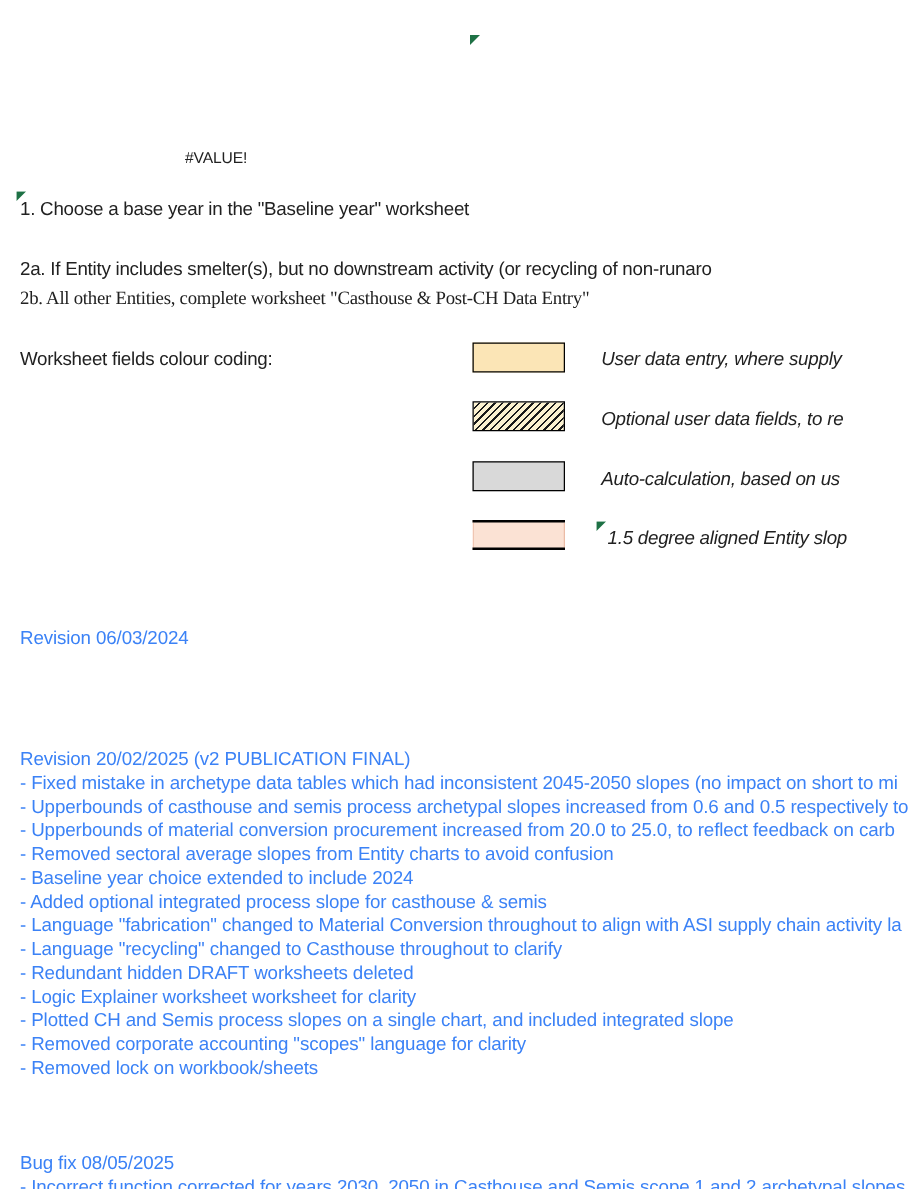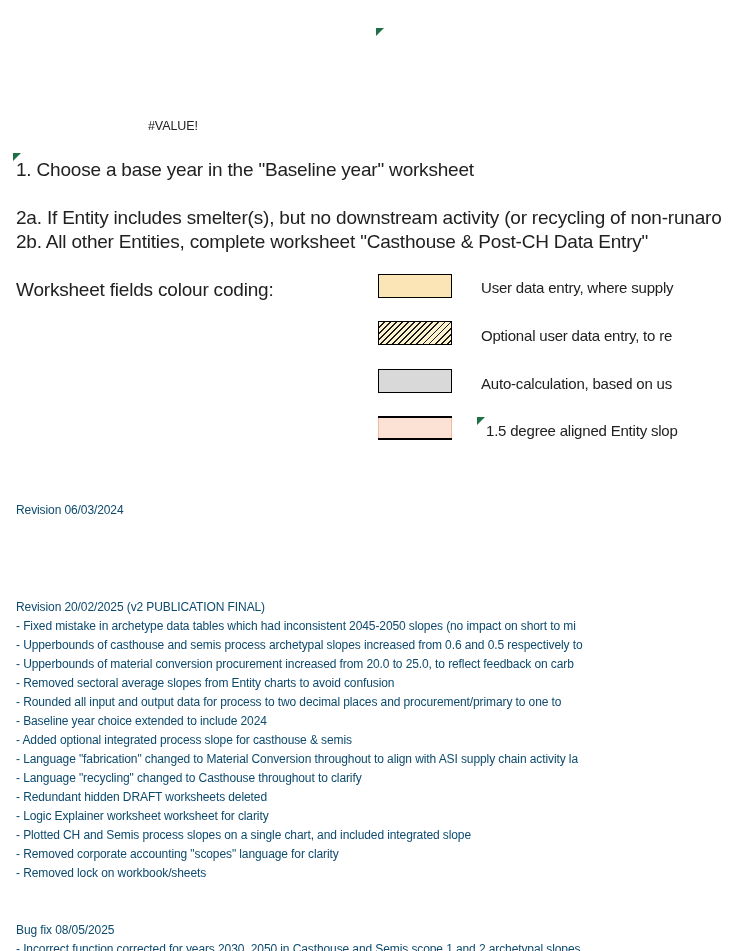--- a/index.html
+++ b/index.html
@@ -16,21 +16,21 @@
   .abs { position: absolute; white-space: nowrap; }
 
   
   .err-tri {
     position: absolute;
     width: 8px; height: 8px;
     background: #1E7145;
     clip-path: polygon(0 0, 100% 0, 0 100%);
   }
 
-  .cell-text { font-size: 19px; letter-spacing: -0.2px; color: #212121; }
+  .cell-text { font-size: 15px; letter-spacing: -0.2px; color: #212121; }
   .small-text { font-size: 12.5px; letter-spacing: -0.1px; color: #212121; }
 
   
   .swatch {
     position: absolute;
     left: 378px;
     width: 74px; height: 24px;
     border: 1.5px solid #000;
   }
   .swatch-user-entry   { background: #FBE5B6; }
@@ -40,75 +40,74 @@
       #1a1a1a 3px, #1a1a1a 4.3px);
   }
   .swatch-auto-calc    { background: #D9D9D9; }
   .swatch-aligned {
     background: #FBE2D4;
     border: none;
     border-top: 2px solid #000;
     border-bottom: 2px solid #000;
     box-shadow: inset 1px 0 0 #EBBCA6, inset -1px 0 0 #EBBCA6;
   }
-  .legend-label { font-size: 15px; letter-spacing: -0.2px; color: #212121; }
+  .legend-label { font-size: 15px; letter-spacing: -0.2px; color: #212121; font-style: italic; }
 
   
   .rev-section { position: absolute; left: 16px; right: 0; }
   .rev-title, .rev-line {
-    font-size: 12px;
+    font-size: 15px;
     line-height: 19px;
     letter-spacing: -0.1px;
     white-space: nowrap;
-    color: #0c4a6e;
+    color: #3b82f6;
   }
   .rev-line.indent-1 { padding-left: 329px; }
 </style>
 </head>
 <body>
 
 <div id="sheet">
 
   <div class="err-tri" style="left:376px; top:12px;"></div>
   <div class="err-tri" style="left:13px; top:137px;"></div>
   <div class="err-tri" style="left:477px; top:401px;"></div>
 
   <div class="abs small-text" style="left:148px; top:103px;">#VALUE!</div>
 
   <div class="abs cell-text" style="left:16px; top:143px;">1. Choose a base year in the "Baseline year" worksheet</div>
   <div class="abs cell-text" style="left:16px; top:191px;">2a. If Entity includes smelter(s), but no downstream activity (or recycling of non-runaro</div>
-  <div class="abs cell-text" style="left:16px; top:215px;">2b. All other Entities, complete worksheet "Casthouse &amp; Post-CH Data Entry"</div>
+  <div class="abs cell-text" style="left:16px; top:215px;font-family:Liberation Serif, serif;">2b. All other Entities, complete worksheet "Casthouse &amp; Post-CH Data Entry"</div>
 
   <div class="abs cell-text" style="left:16px; top:263px;text-align:center;">Worksheet fields colour coding:</div>
 
   <div class="swatch swatch-user-entry" style="top:258px;"></div>
   <div class="abs legend-label" style="left:481px; top:263px;">User data entry, where supply</div>
 
   <div class="swatch swatch-optional" style="top:305px;"></div>
-  <div class="abs legend-label" style="left:481px; top:311px;">Optional user data entry, to re</div>
+  <div class="abs legend-label" style="left:481px; top:311px;">Optional user data fields, to re</div>
 
   <div class="swatch swatch-auto-calc" style="top:353px;"></div>
   <div class="abs legend-label" style="left:481px; top:359px;">Auto-calculation, based on us</div>
 
   <div class="swatch swatch-aligned" style="top:400px;"></div>
   <div class="abs legend-label" style="left:486px; top:406px;">1.5 degree aligned Entity slop</div>
 
   <div class="rev-section" style="top:485px;">
     <div class="rev-title">Revision 06/03/2024</div>
   </div>
 
   <div class="rev-section" style="top:582px;">
     <div class="rev-title">Revision 20/02/2025 (v2 PUBLICATION FINAL)</div>
     <div>
 
     <div class="rev-line">- Fixed mistake in archetype data tables which had inconsistent 2045-2050 slopes (no impact on short to mi</div>
         <div class="rev-line">- Upperbounds of casthouse and semis process archetypal slopes increased from 0.6 and 0.5 respectively to</div>
         <div class="rev-line">- Upperbounds of material conversion procurement increased from 20.0 to 25.0, to reflect feedback on carb</div>
         <div class="rev-line">- Removed sectoral average slopes from Entity charts to avoid confusion</div>
-        <div class="rev-line">- Rounded all input and output data for process to two decimal places and procurement/primary to one to</div>
         <div class="rev-line">- Baseline year choice extended to include 2024</div>
         <div class="rev-line">- Added optional integrated process slope for casthouse &amp; semis</div>
         <div class="rev-line">- Language "fabrication" changed to Material Conversion throughout to align with ASI supply chain activity la</div>
         <div class="rev-line">- Language "recycling" changed to Casthouse throughout to clarify</div>
         <div class="rev-line">- Redundant hidden DRAFT worksheets deleted</div>
         <div class="rev-line">- Logic Explainer worksheet worksheet for clarity</div>
         <div class="rev-line">- Plotted CH and Semis process slopes on a single chart, and included integrated slope</div>
         <div class="rev-line">- Removed corporate accounting "scopes" language for clarity</div>
         <div class="rev-line">- Removed lock on workbook/sheets</div>
       </div>

